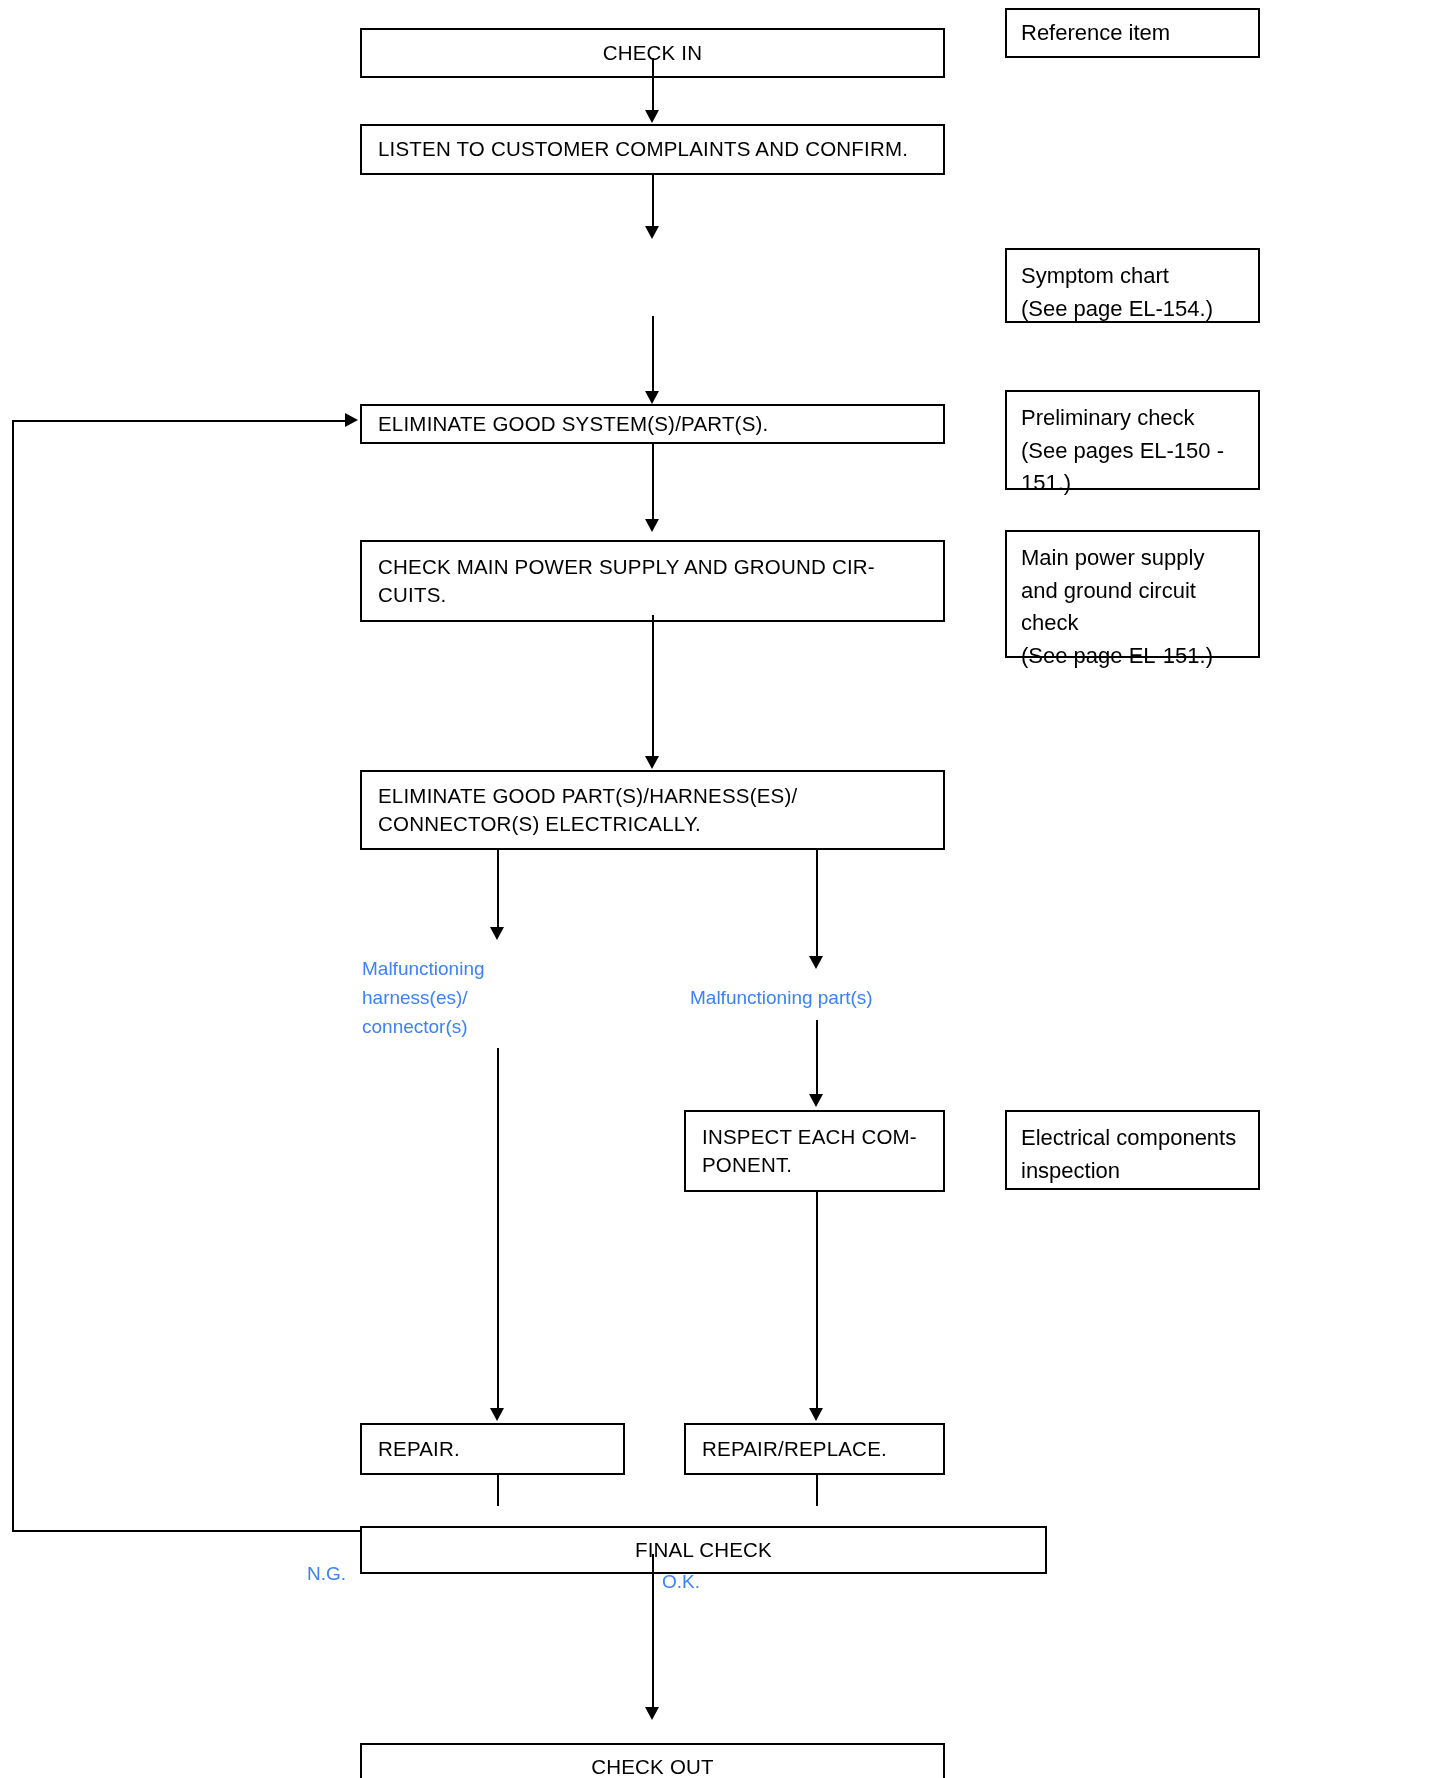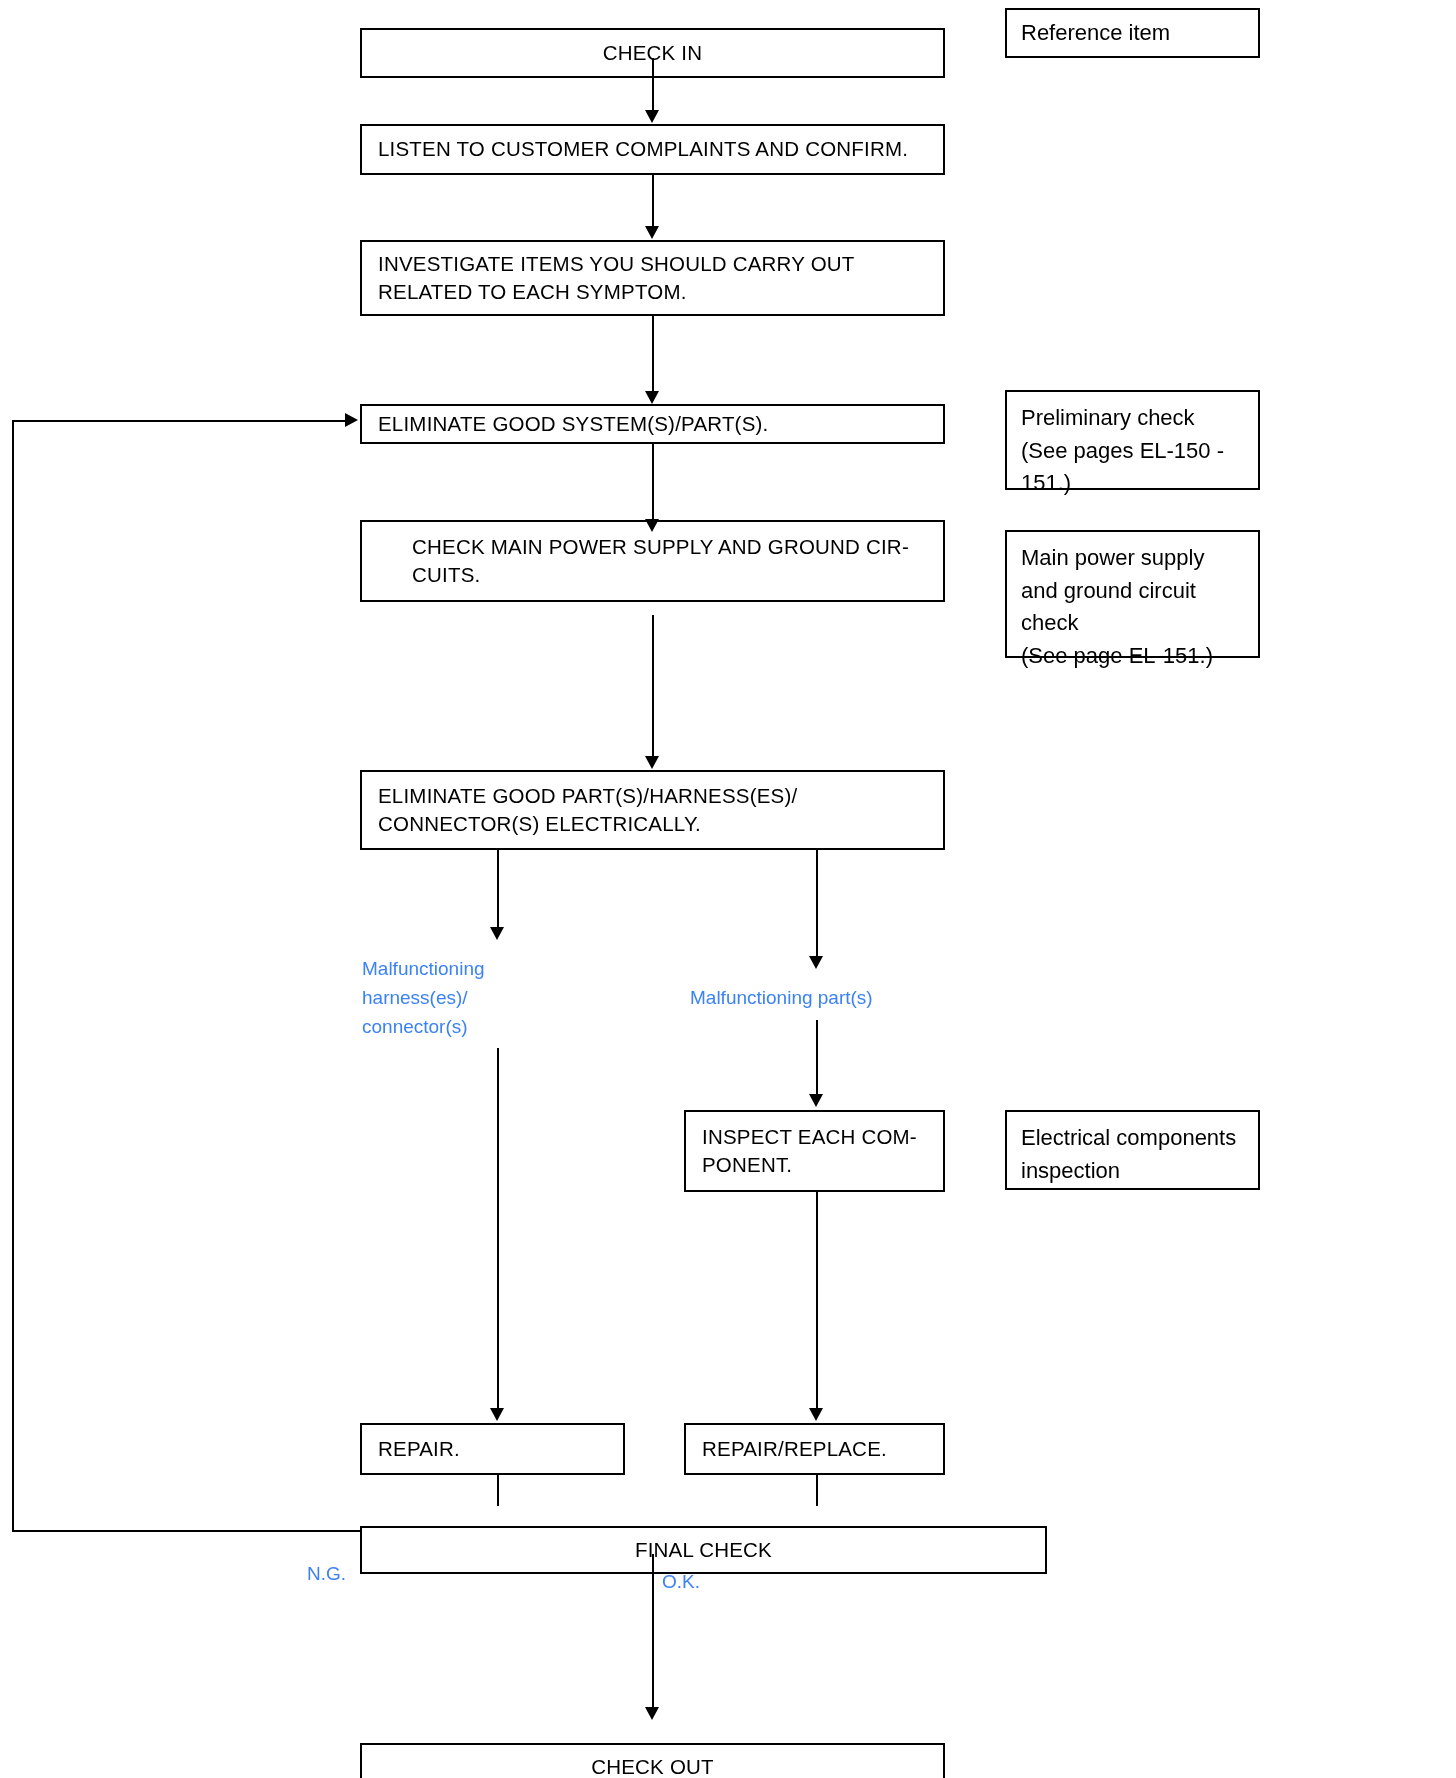--- a/index.html
+++ b/index.html
@@ -93,30 +93,26 @@
 <div id="page">
 
   <div class="node center" style="left:360px; top:8px; width:585px; height:50px;">
     <span class="txt">CHECK IN</span>
   </div>
 
   <div class="node left" style="left:360px; top:124px; width:585px; height:51px;">
     <span class="txt">LISTEN TO CUSTOMER COMPLAINTS AND CONFIRM.</span>
   </div>
 
-  <div class="node left" style="left:360px; top:240px; width:585px; height:76px;">
-    <span class="txt">INVESTIGATE ITEMS YOU SHOULD CARRY OUT
-RELATED TO EACH SYMPTOM.</span>
-  </div>
 
   <div class="node left" style="left:360px; top:404px; width:585px; height:40px;">
     <span class="txt">ELIMINATE GOOD SYSTEM(S)/PART(S).</span>
   </div>
 
-  <div class="node left" style="left:360px; top:520px; width:585px; height:82px;justify-content:center;">
+  <div class="node left" style="left:360px; top:540px; width:585px; height:82px;">
     <span class="txt">CHECK MAIN POWER SUPPLY AND GROUND CIR-
 CUITS.</span>
   </div>
 
   <div class="node left" style="left:360px; top:770px; width:585px; height:80px;">
     <span class="txt">ELIMINATE GOOD PART(S)/HARNESS(ES)/
 CONNECTOR(S) ELECTRICALLY.</span>
   </div>
 
   <div class="node left" style="left:684px; top:1110px; width:261px; height:82px;">
@@ -137,20 +133,24 @@
   </div>
 
   <div class="node center" style="left:360px; top:1723px; width:585px; height:48px;">
     <span class="txt">CHECK OUT</span>
   </div>
 
   <div class="refbox" style="left:1005px; top:8px; width:255px; height:50px; display:flex; align-items:center; padding-top:0; padding-bottom:0;">
     <span class="txt">Reference item</span>
   </div>
 
+  <div class="refbox" style="left:1005px; top:248px; width:255px; height:75px;">
+    <span class="txt">Symptom chart
+(See page EL-154.)</span>
+  </div>
 
   <div class="refbox" style="left:1005px; top:390px; width:255px; height:100px;">
     <span class="txt">Preliminary check
 (See pages EL-150 -
 151.)</span>
   </div>
 
   <div class="refbox" style="left:1005px; top:530px; width:255px; height:128px;">
     <span class="txt">Main power supply
 and ground circuit

